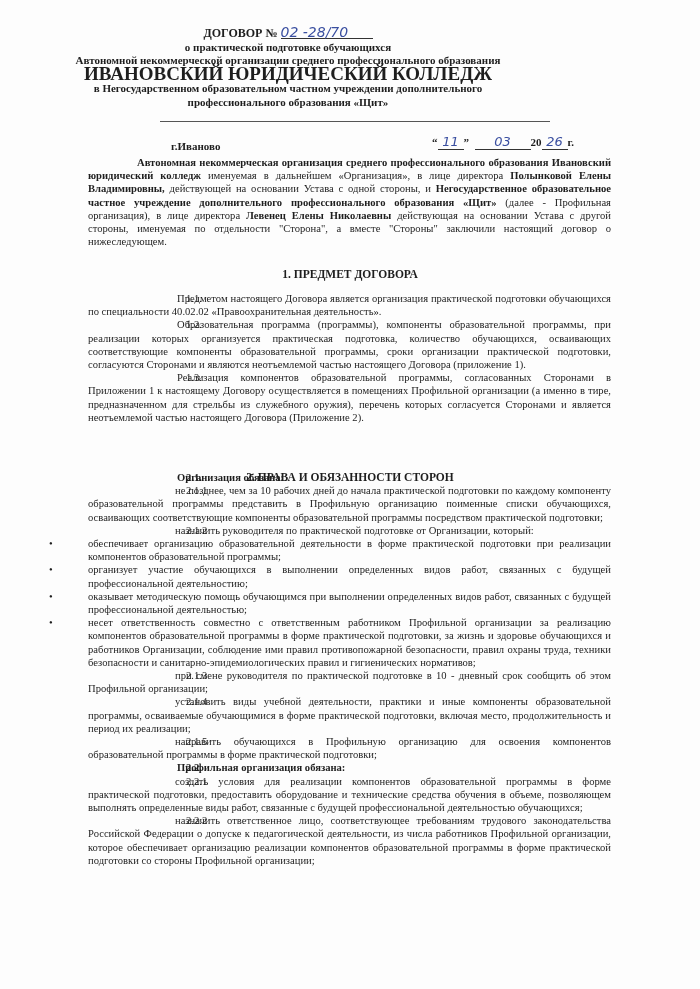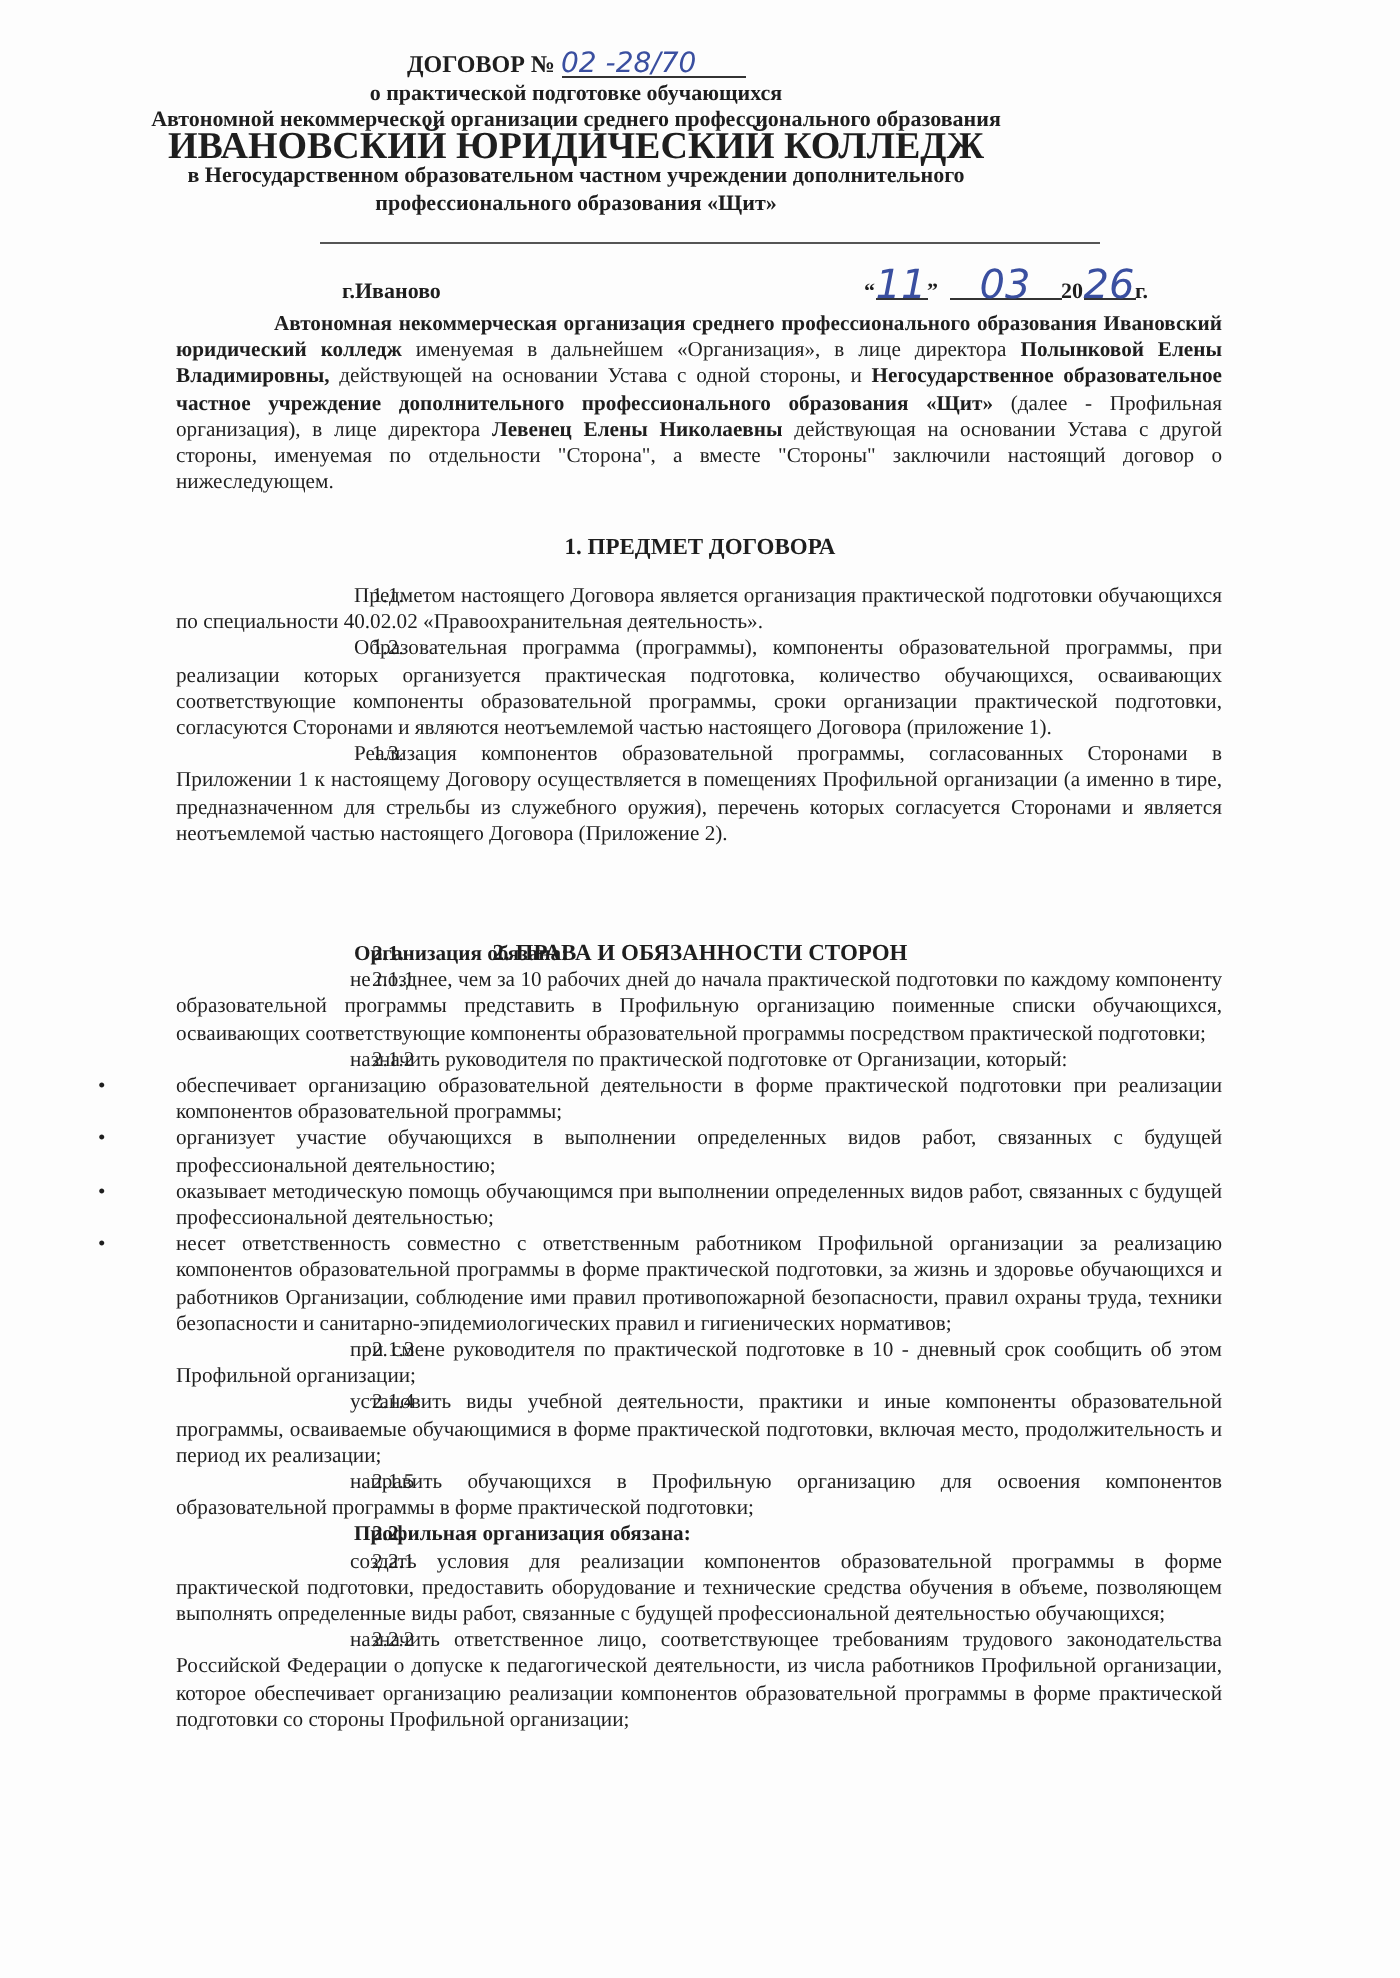--- a/index.html
+++ b/index.html
@@ -15,21 +15,21 @@
   .hw { font-family: "DejaVu Sans", sans-serif; font-style: italic; color: #3a4fa0; font-weight: normal; }
   .t1 { top: 26px; font-size: 12px; font-weight: bold; }
   .t1 .num { display: inline-block; min-width: 92px; border-bottom: 1px solid #333; text-align: left; font-size: 14px; line-height: 12px; }
   .t2 { top: 41px; font-weight: bold; font-size: 11px; }
   .t3 { top: 54px; font-weight: bold; font-size: 11px; }
   .t4 { top: 67px; font-weight: bold; font-size: 19px; }
   .t5 { top: 82px; font-weight: bold; font-size: 11px; padding: 0 60px; box-sizing: border-box; line-height: 13.5px; }
   .rule { position: absolute; left: 160px; top: 121px; width: 390px; border-top: 1px solid #555; }
   .city { position: absolute; left: 151px; top: 140px; font-weight: bold; font-size: 11px; margin-left: 20px; }
   .date { position: absolute; left: 432px; top: 135px; font-size: 11px; font-weight: bold; }
-  .date .u { display: inline-block; border-bottom: 1px solid #333; text-align: center; font-size: 20px; line-height: 14px; }
+  .date .u { display: inline-block; border-bottom: 1px solid #333; text-align: center; font-size: 13px; line-height: 14px; }
   .body { position: absolute; left: 88px; width: 523px; text-align: justify; }
   .p { margin: 0; text-indent: 49px; }
   .sec { position: absolute; left: 0; width: 700px; text-align: center; font-weight: bold; font-size: 11.5px; }
   .clause { display: inline-block; width: 40px; }
   .clause2 { display: inline-block; width: 38px; }
   ul.bul { margin: 0; padding: 0; list-style: none; }
   ul.bul li { position: relative; padding-left: 0; text-align: justify; }
   ul.bul li .dot { position: absolute; left: -39px; top: 0; }
 </style>
 </head>

